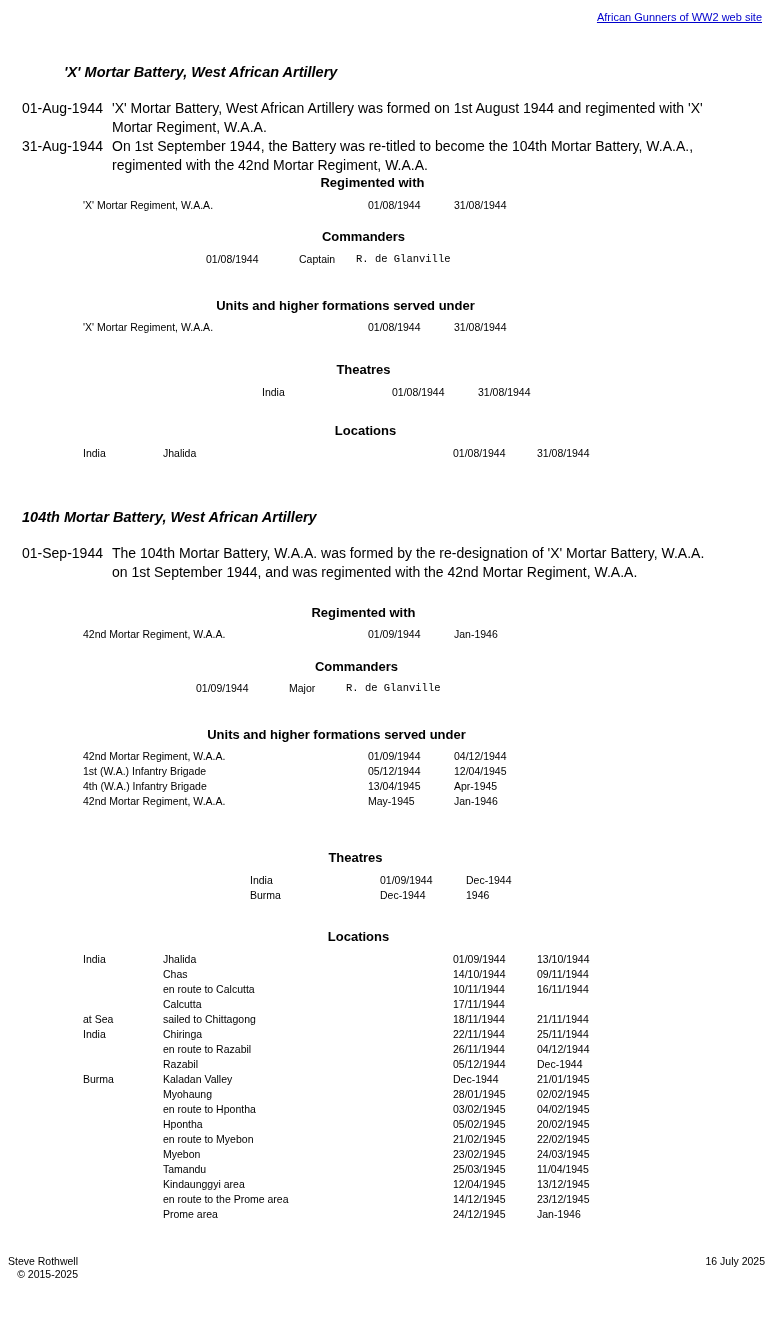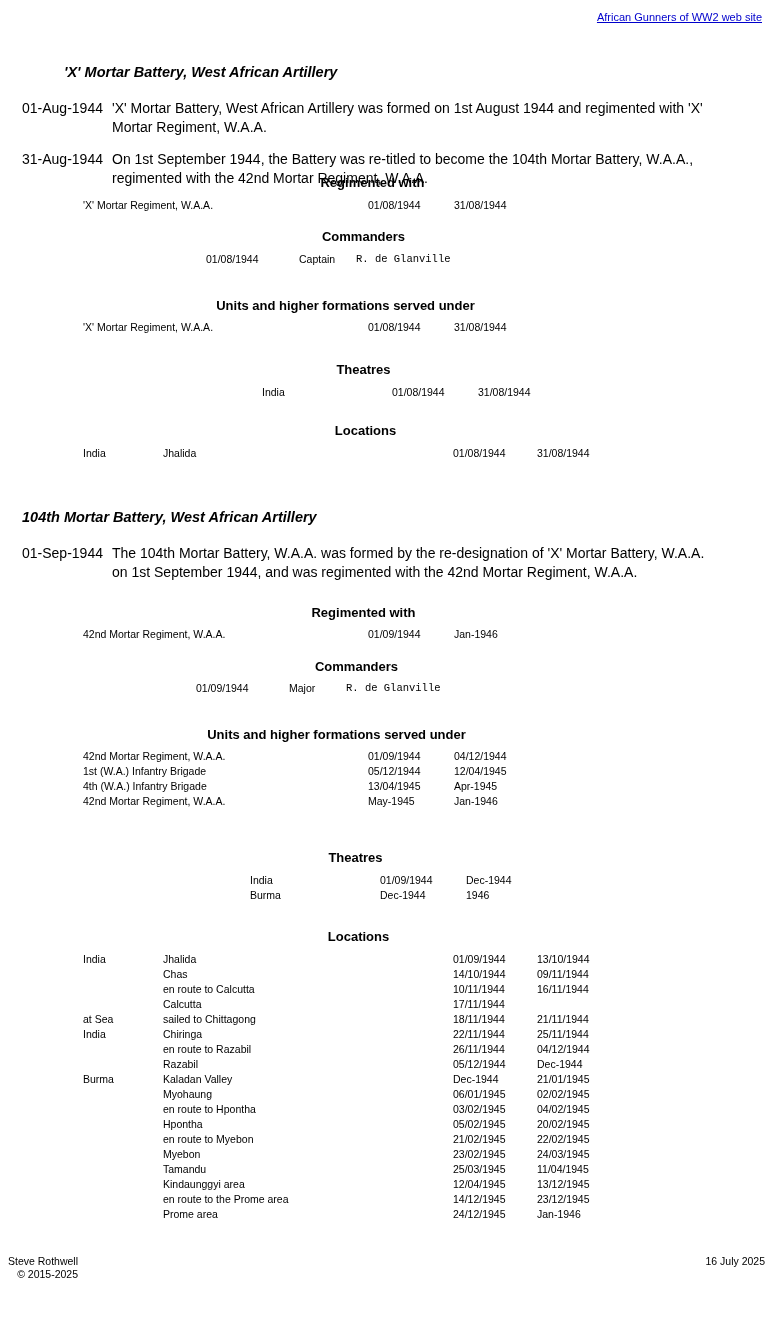--- a/index.html
+++ b/index.html
@@ -50,21 +50,21 @@
     width: 78px;
     flex: 0 0 78px;
     white-space: nowrap;
   }
   .note-text {
     flex: 1 1 auto;
     padding-left: 12px;
   }
   .notes-1 { position: absolute; left: 22px; top: 99px; width: 700px; }
   .notes-2 { position: absolute; left: 22px; top: 544px; width: 700px; }
-  .note-row + .note-row { margin-top: 13px; }
+  .note-row + .note-row { }
 
   .block-head {
     font-weight: bold;
     font-size: 13px;
     text-align: center;
   }
 
   .tbl {
     border-collapse: collapse;
     font-size: 10.5px;
@@ -342,21 +342,21 @@
     </tr>
     <tr>
       <td class="c-place">Burma</td>
       <td class="c-name">Kaladan Valley</td>
       <td class="c-from">Dec-1944</td>
       <td class="c-to">21/01/1945</td>
     </tr>
     <tr>
       <td class="c-place"></td>
       <td class="c-name">Myohaung</td>
-      <td class="c-from">06/01/1945</td>
+      <td class="c-from">28/01/1945</td>
       <td class="c-to">02/02/1945</td>
     </tr>
     <tr>
       <td class="c-place"></td>
       <td class="c-name">en route to Hpontha</td>
       <td class="c-from">03/02/1945</td>
       <td class="c-to">04/02/1945</td>
     </tr>
     <tr>
       <td class="c-place"></td>

